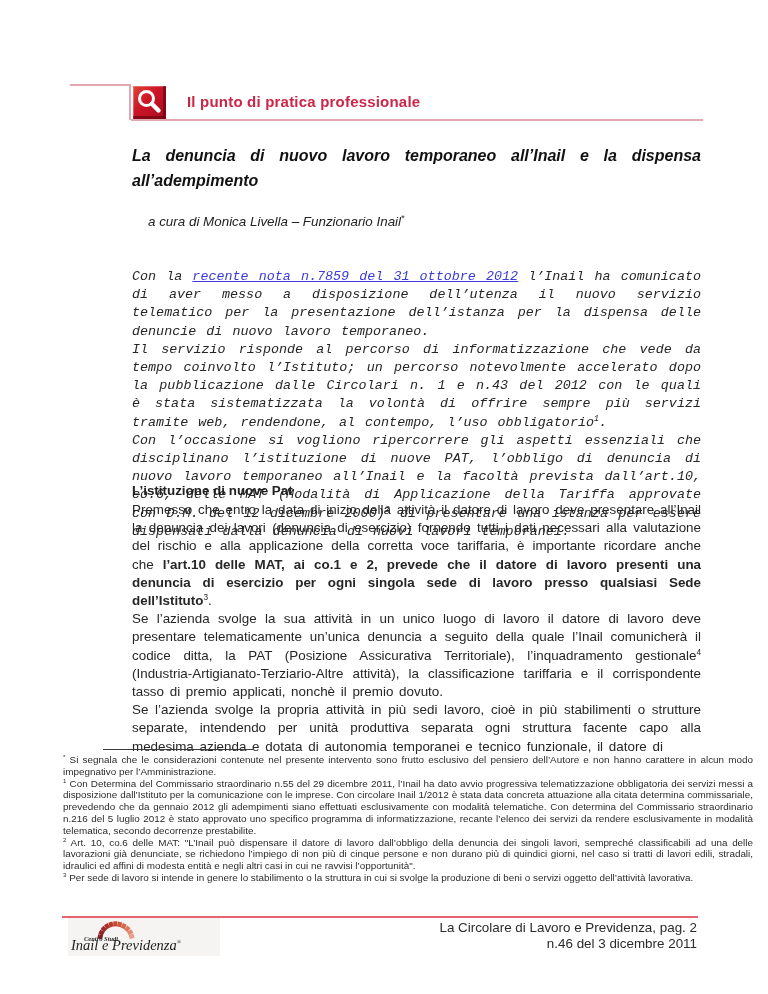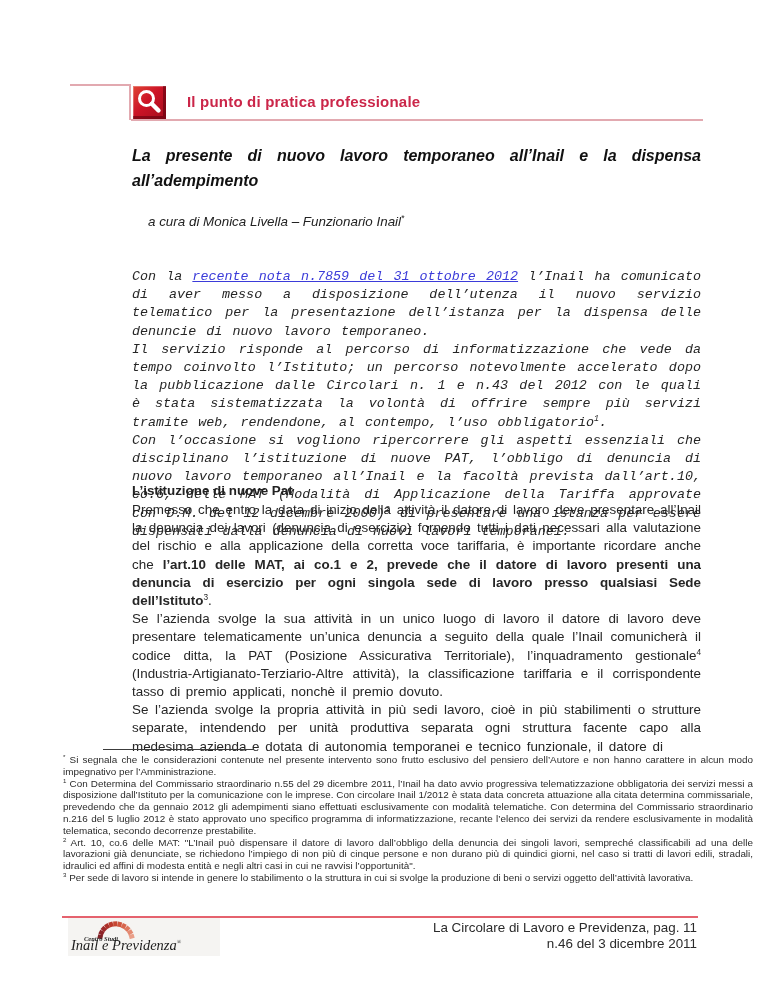--- a/index.html
+++ b/index.html
@@ -77,21 +77,21 @@
   <div class="kicker-icon">
     <svg width="33" height="33" viewBox="0 0 33 33">
       <circle cx="13.5" cy="12.5" r="7" fill="none" stroke="#ffffff" stroke-width="3"></circle>
       <line x1="18.8" y1="17.8" x2="25.5" y2="24.5" stroke="#ffffff" stroke-width="4.4" stroke-linecap="round"></line>
     </svg>
   </div>
   <div class="kicker-underline"></div>
   <h2 class="kicker">Il punto di pratica professionale</h2>
 
   <div class="column">
-    <h1 class="doc-title">La presente di nuovo lavoro temporaneo all’Inail e la dispensa all’adempimento</h1>
+    <h1 class="doc-title">La denuncia di nuovo lavoro temporaneo all’Inail e la dispensa all’adempimento</h1>
 
     <p class="byline"><span>a cura di Monica Livella – Funzionario Inail</span><sup>*</sup></p>
 
     <div class="intro">
       <p class="body"><span>Con la </span><a class="seg-link">recente nota n.7859 del 31 ottobre 2012</a><span> l’Inail ha comunicato di aver messo a disposizione dell’utenza il nuovo servizio telematico per la presentazione dell’istanza per la dispensa delle denuncie di nuovo lavoro temporaneo.</span></p>
       <p class="body"><span>Il servizio risponde al percorso di informatizzazione che vede da tempo coinvolto l’Istituto; un percorso notevolmente accelerato dopo la pubblicazione dalle Circolari n. 1 e n.43 del 2012 con le quali è stata sistematizzata la volontà di offrire sempre più servizi tramite web, rendendone, al contempo, l’uso obbligatorio</span><sup>1</sup><span>.</span></p>
       <p class="body"><span>Con l’occasione si vogliono ripercorrere gli aspetti essenziali che disciplinano l’istituzione di nuove PAT, l’obbligo di denuncia di nuovo lavoro temporaneo all’Inail e la facoltà prevista dall’art.10, co.6, delle MAT (Modalità di Applicazione della Tariffa approvate con D.M. del 12 dicembre 2000)</span><sup>2</sup><span> di presentare una istanza per essere dispensati dalla denuncia di nuovi lavori temporanei.</span></p>
     </div>
 
     <h3 class="sec-heading">L’istituzione di nuove Pat</h3>
@@ -128,15 +128,15 @@
         <line x1="26.6" y1="9.3" x2="28.8" y2="4.8" stroke="#d7654c"></line>
         <line x1="29.6" y1="11.6" x2="33.0" y2="7.9" stroke="#de775e"></line>
         <line x1="31.9" y1="14.6" x2="36.2" y2="12.0" stroke="#e48a72"></line>
         <line x1="33.2" y1="18.1" x2="38.1" y2="16.7" stroke="#e99e88"></line>
       </g>
     </svg>
     <div class="logo-cs">Centro Studi</div>
     <div class="logo-lp"><span>Inail e Previdenza</span><span class="reg">®</span></div>
   </div>
 
-  <p class="footer-right"><span>La Circolare di Lavoro e Previdenza, pag. 11</span><br><span>n.46 del 3 dicembre 2011</span></p>
+  <p class="footer-right"><span>La Circolare di Lavoro e Previdenza, pag. 2</span><br><span>n.46 del 3 dicembre 2011</span></p>
 
 </div>
 
 </body></html>

